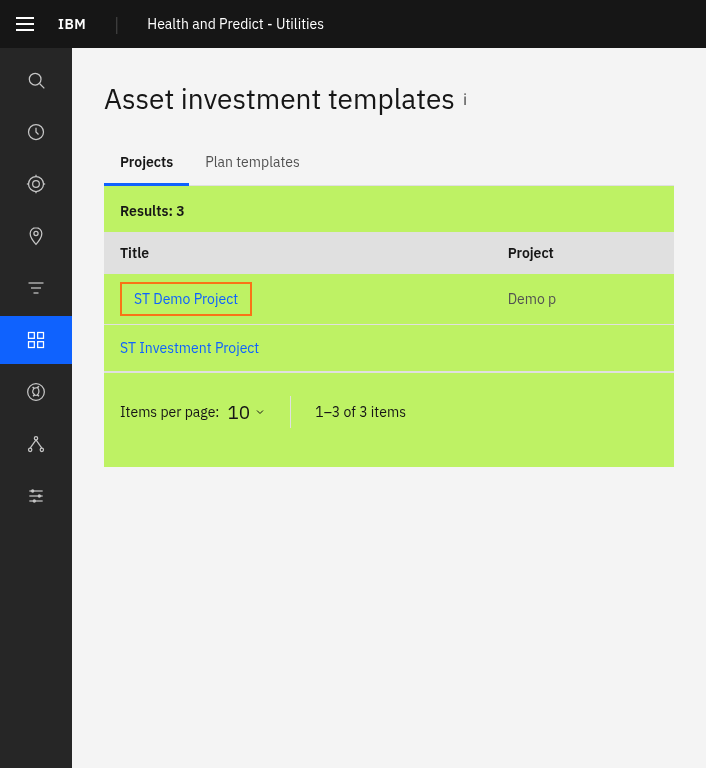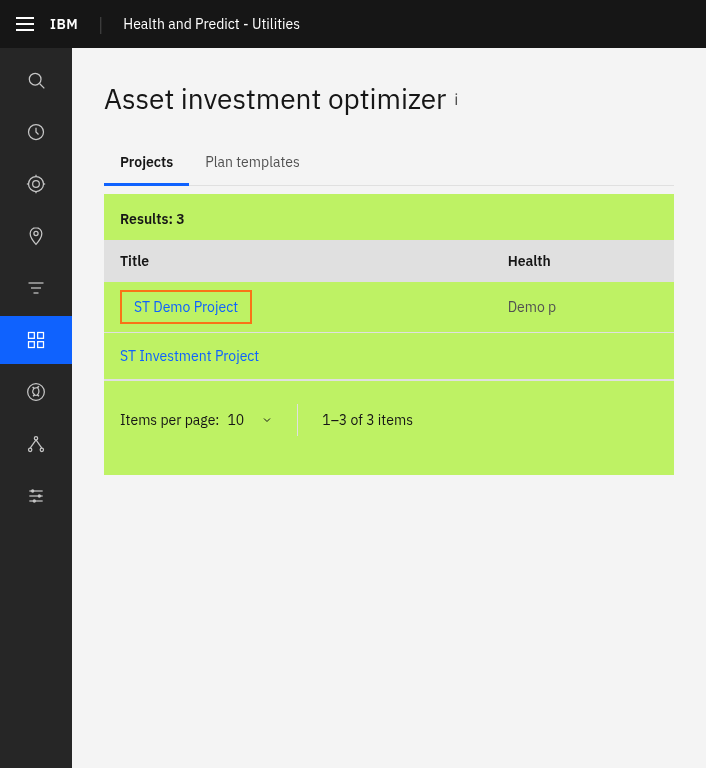--- a/index.html
+++ b/index.html
@@ -6,21 +6,21 @@
     body { font-family: 'IBM Plex Sans', Arial, sans-serif; background: #f4f4f4; width: 706px; height: 768px; overflow: hidden; display: flex; flex-direction: column; }
 
     
     .top-nav {
       background: #161616;
       color: #fff;
       height: 48px;
       display: flex;
       align-items: center;
       padding: 0 16px;
-      gap: 16px;
+      gap: 24px;
       flex-shrink: 0;
     }
     .hamburger-icon {
       display: flex; flex-direction: column; gap: 4px; cursor: pointer;
     }
     .hamburger-icon span {
       display: block; width: 18px; height: 2px; background: #fff;
     }
     .nav-brand {
       color: #fff;
@@ -99,21 +99,21 @@
     .info-icon {
       color: #525252;
       font-size: 16px;
       cursor: pointer;
     }
 
     
     .tabs {
       display: flex;
       border-bottom: 1px solid #e0e0e0;
-      margin-bottom: 8px;
+      margin-bottom: 0;
     }
     .tab {
       padding: 12px 16px;
       font-size: 14px;
       color: #525252;
       cursor: pointer;
       border-bottom: 3px solid transparent;
       margin-bottom: -1px;
       white-space: nowrap;
     }
@@ -187,23 +187,23 @@
     .items-per-page {
       display: flex;
       align-items: center;
       gap: 8px;
       font-size: 14px;
       color: #161616;
     }
     .per-page-select {
       display: flex;
       align-items: center;
-      gap: 17px;
-      cursor: pointer;
-      font-size: 14px;
+      gap: 4px;
+      cursor: pointer;
+      font-size: 19px;
     }
     .pagination-divider {
       width: 1px;
       height: 32px;
       background: #e0e0e0;
       margin: 0 24px;
     }
     .page-info {
       font-size: 14px;
       color: #161616;
@@ -302,37 +302,37 @@
           <circle cx="16" cy="12" r="2" fill="currentColor" stroke="none"></circle>
           <circle cx="10" cy="18" r="2" fill="currentColor" stroke="none"></circle>
         </svg>
     </div>
 
   </nav>
 
   <main class="main-content">
 
     <h1 class="page-title">
-      <span>Asset investment optimizer</span>
+      <span>Asset investment templates</span>
       <span class="info-icon">ℹ</span>
     </h1>
 
     <div class="tabs">
       <div class="tab active">Projects</div>
       <div class="tab">Plan templates</div>
     </div>
 
     <div class="content-area">
       <div class="results-count">Results: 3</div>
 
       <table class="data-table">
         <thead>
           <tr>
             <th>Title</th>
-            <th>Health</th>
+            <th>Project</th>
           </tr>
         </thead>
         <tbody>
           <tr class="highlighted-row">
             <td>
               <span class="highlight-box">
                 <a class="link-cell">ST Demo Project</a>
               </span>
             </td>
             <td>Demo p</td>

